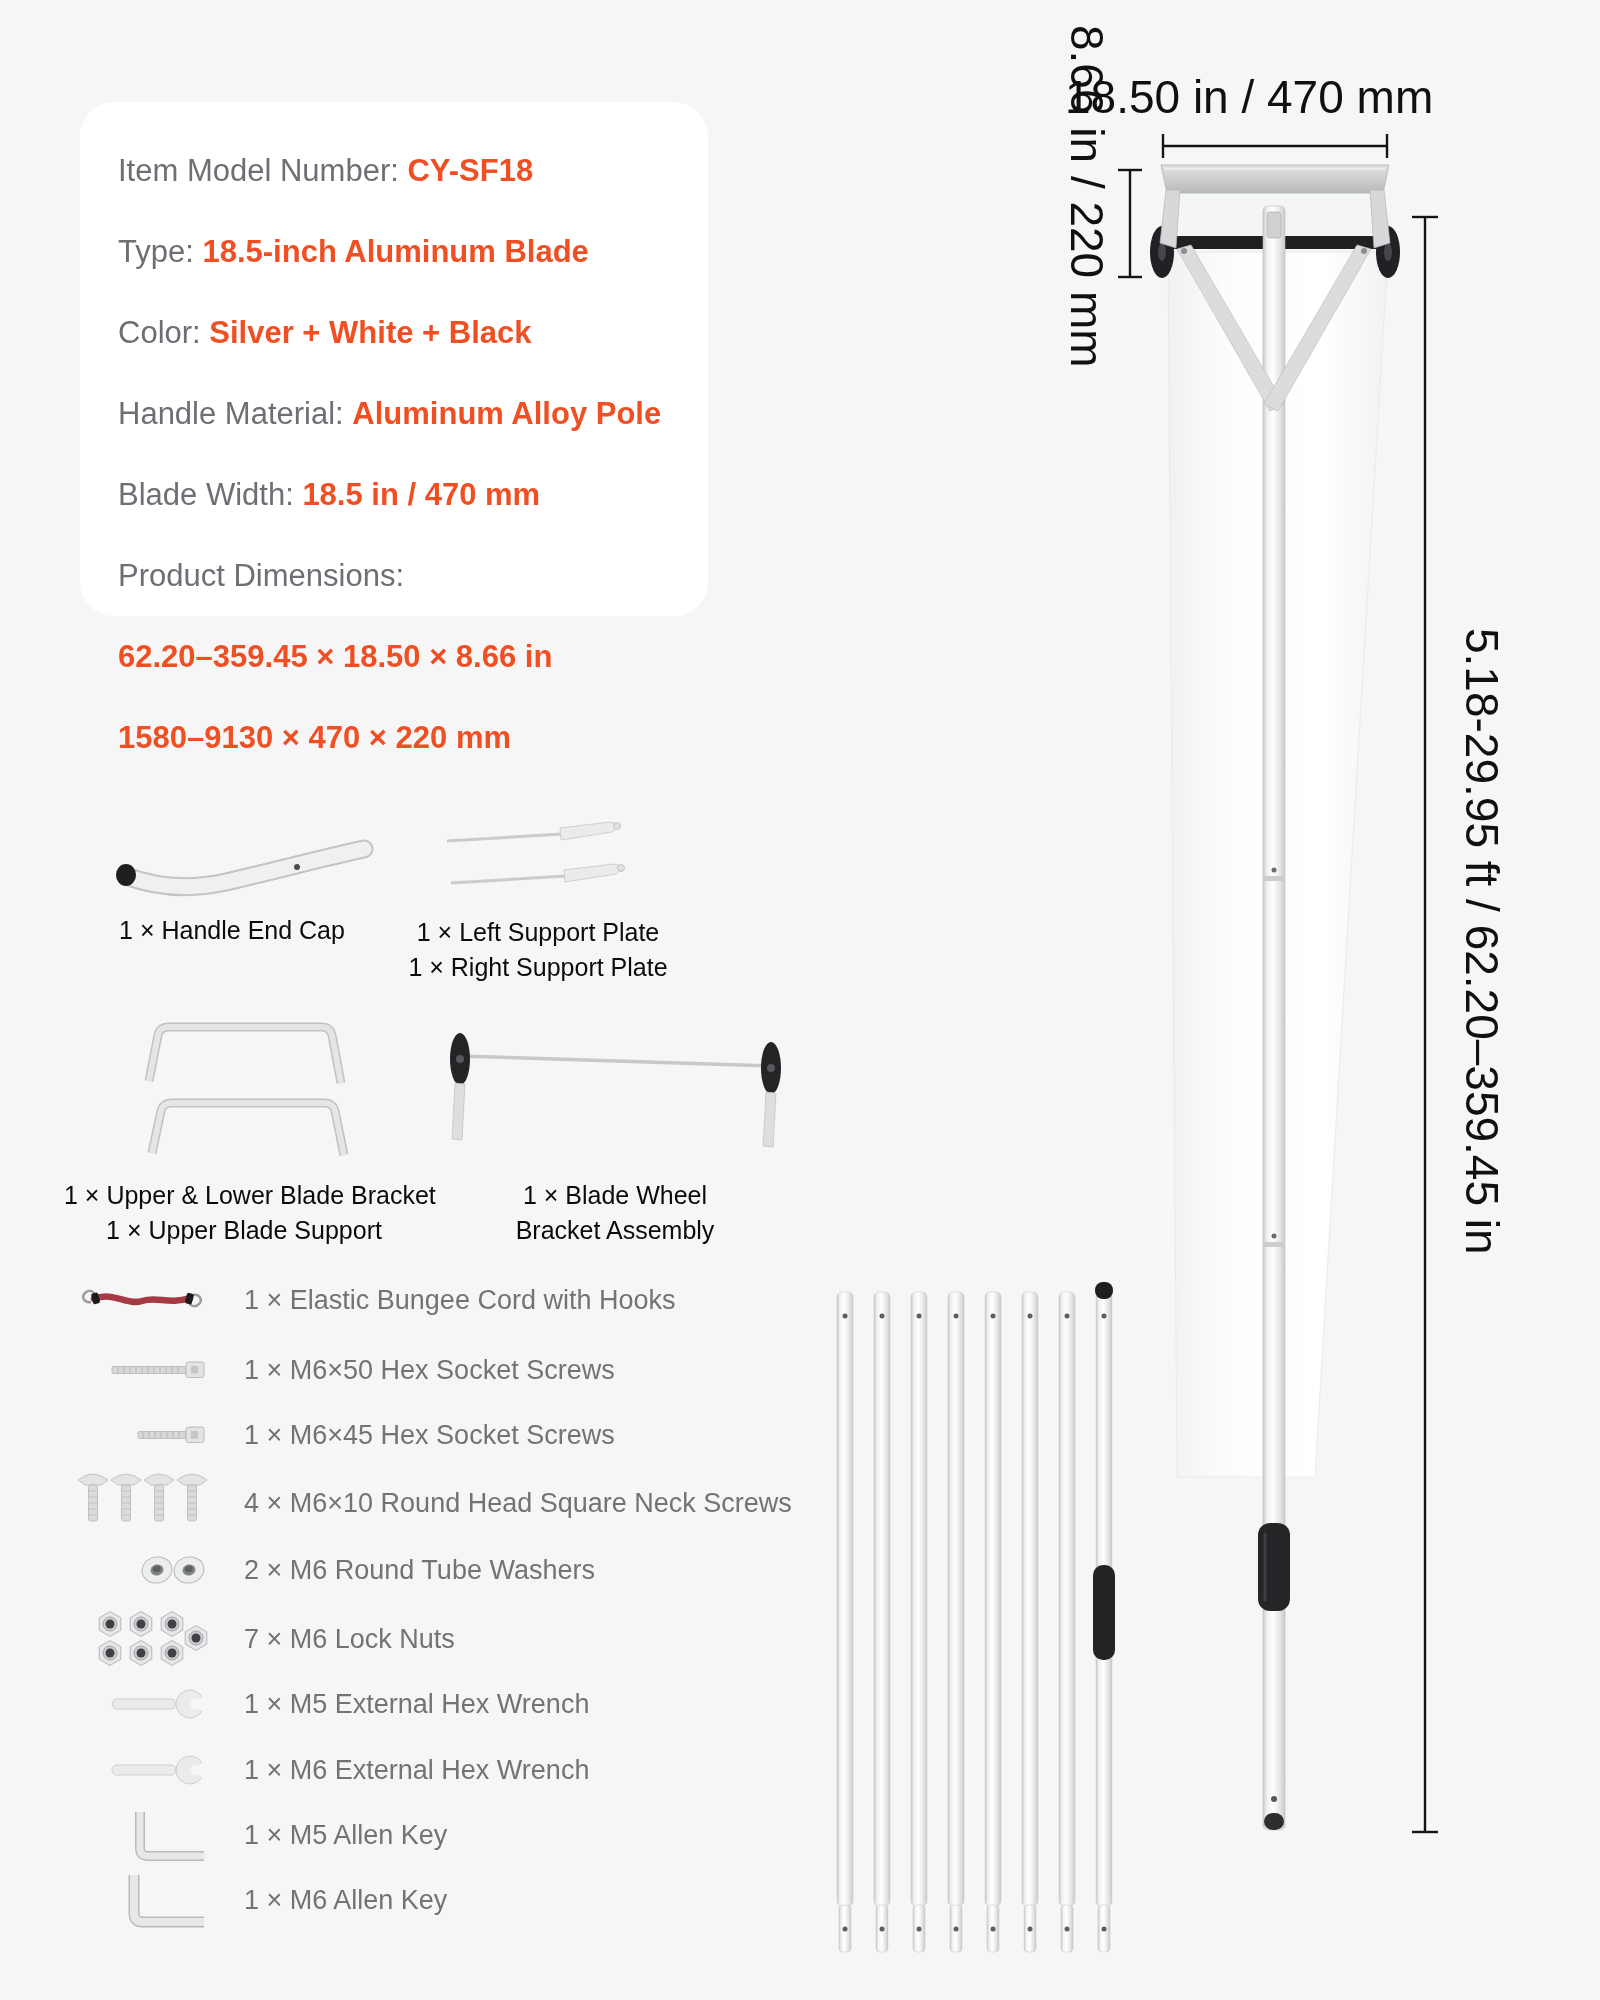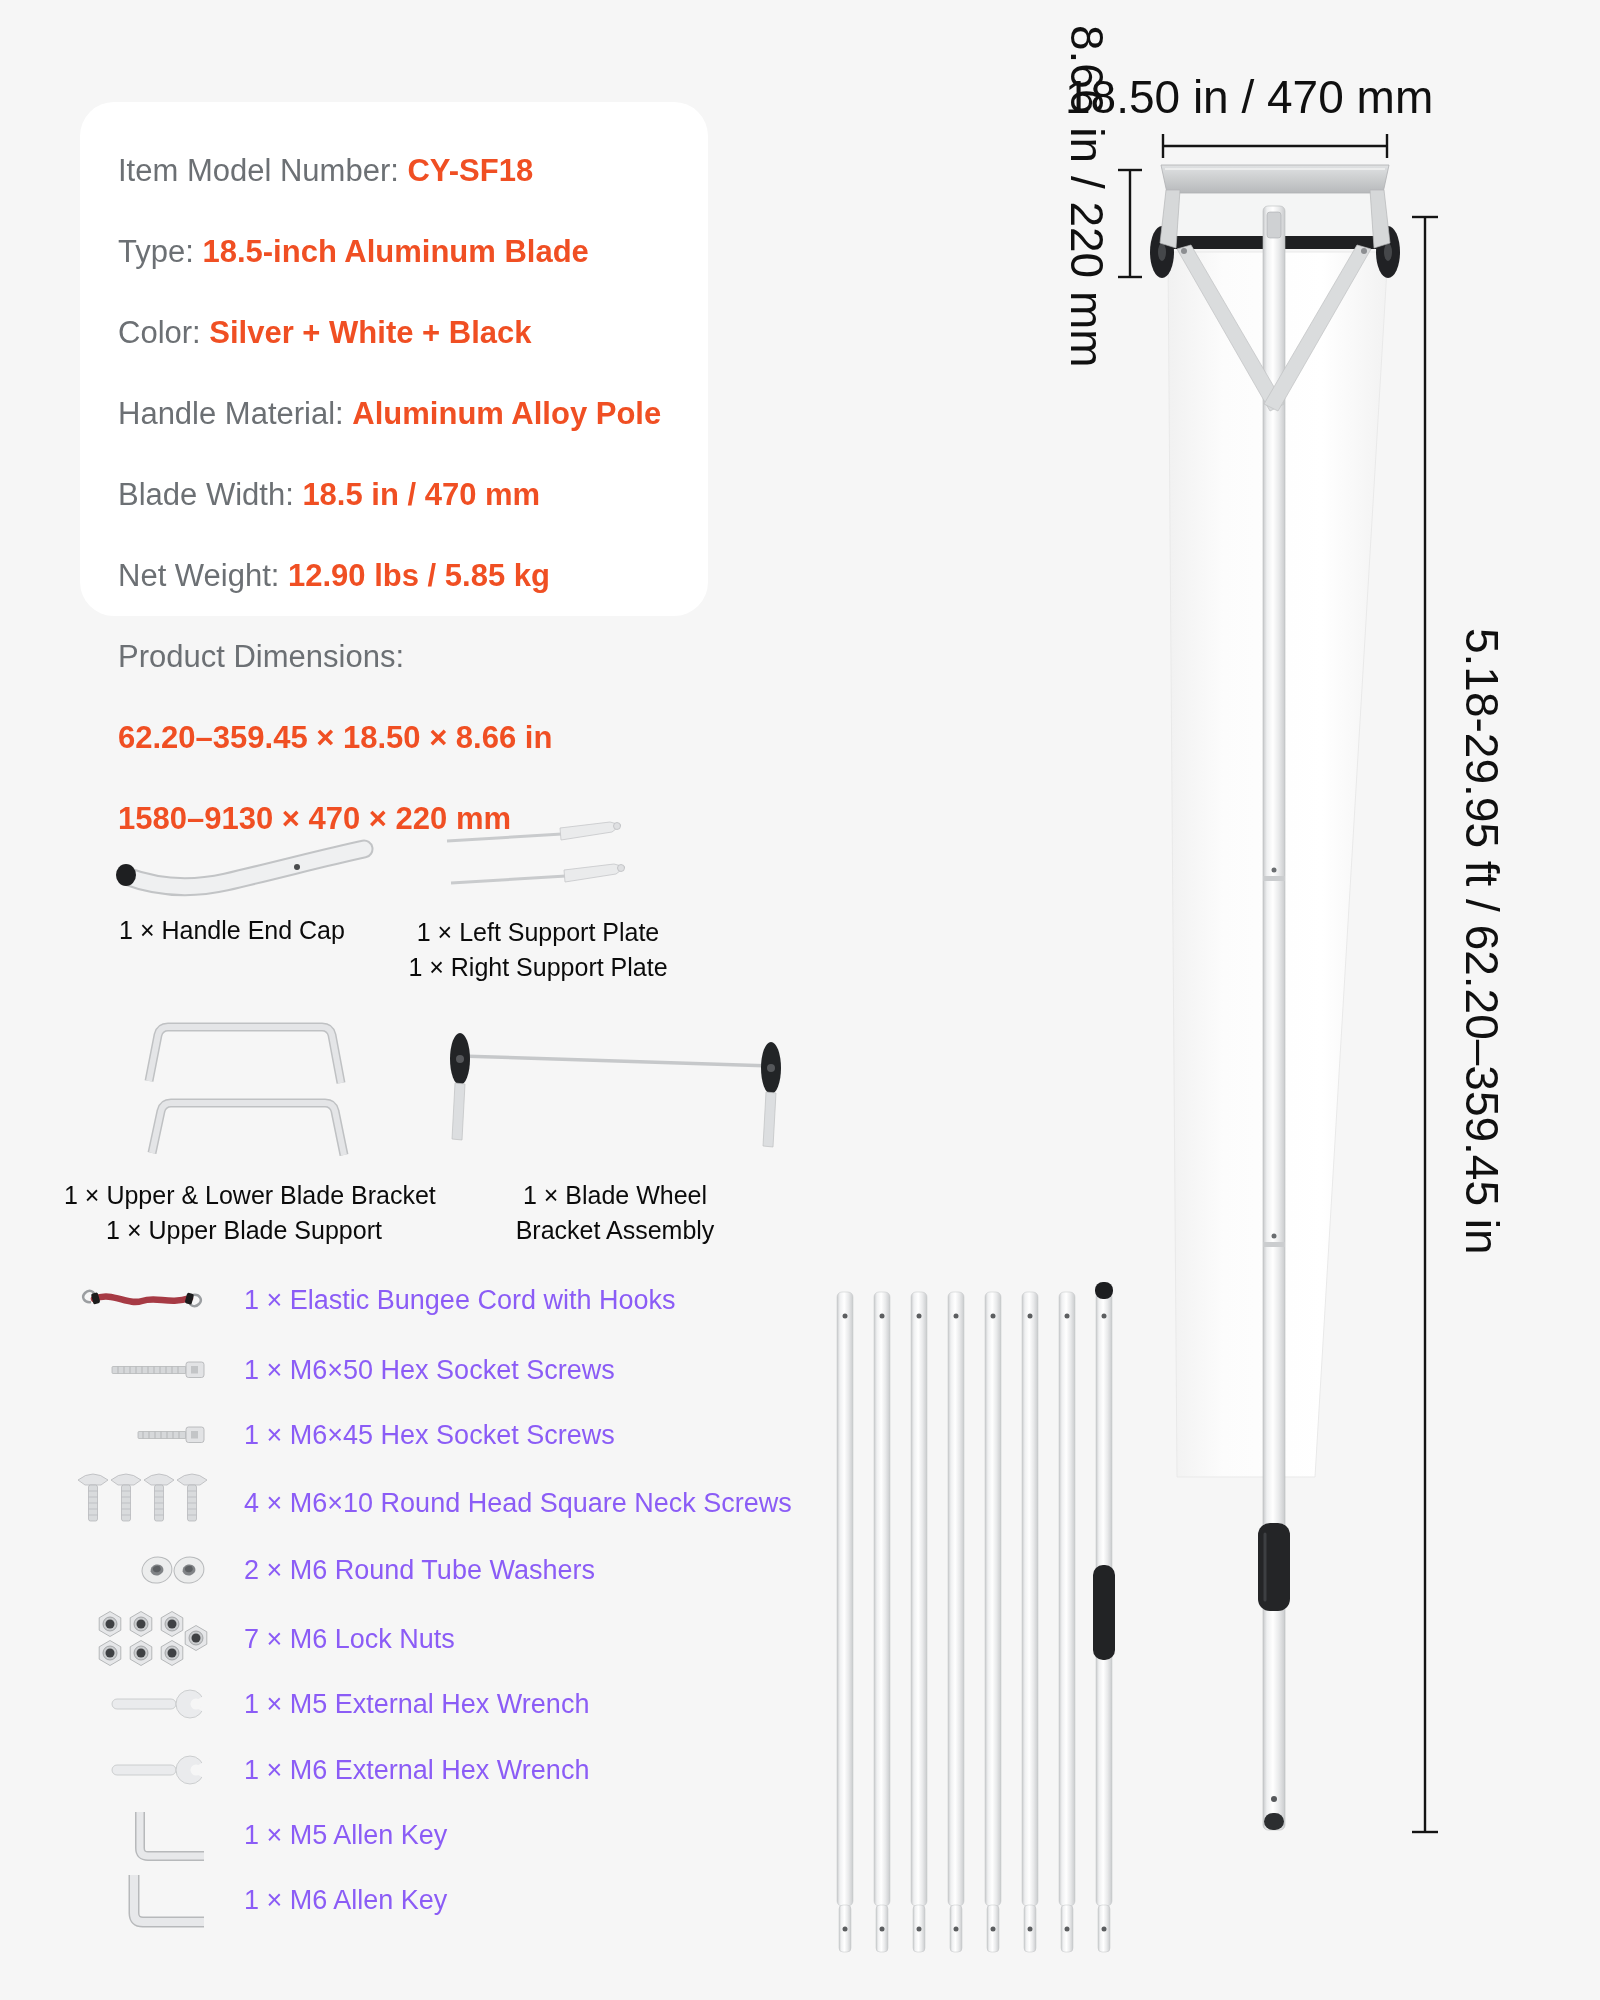--- a/index.html
+++ b/index.html
@@ -29,21 +29,21 @@
     transform:rotate(90deg);transform-origin:center;}
   
   .cap{position:absolute;font-size:25px;line-height:35px;color:#0b0b0b;text-align:center;white-space:nowrap;}
   .cap-handle{left:82px;top:913px;width:300px;}
   .cap-plates{left:388px;top:915px;width:300px;}
   .cap-brackets{left:64px;top:1178px;width:360px;}
   .cap-wheel{left:465px;top:1178px;width:300px;}
   
   .hw-row{position:absolute;left:60px;width:680px;height:72px;display:flex;align-items:center;}
   .hw-icon{width:150px;display:flex;justify-content:flex-end;align-items:center;flex-shrink:0;}
-  .hw-label{margin-left:34px;font-size:27px;color:#8b5cf6;white-space:nowrap;}
+  .hw-label{margin-left:34px;font-size:27px;color:#737373;white-space:nowrap;}
   .scene{position:absolute;left:0;top:0;}
 </style>
 </head>
 <body>
 
 <svg class="scene" width="1600" height="2000" viewBox="0 0 1600 2000" aria-hidden="true">
   <defs>
     <linearGradient id="poleH" x1="0" y1="0" x2="1" y2="0">
       <stop offset="0" stop-color="#c7c9cb"></stop>
         <stop offset="0.18" stop-color="#eff0f1"></stop>
@@ -189,21 +189,20 @@
     <polygon points="766,1092 776,1093 773,1147 763,1146" fill="#dcdee0" stroke="#bec0c2" stroke-width="0.7"></polygon>
   </g>
 </svg>
 
 <div class="spec-card">
   <div class="spec-row"><span class="spec-label">Item Model Number: </span><span class="spec-value">CY-SF18</span></div>
   <div class="spec-row"><span class="spec-label">Type: </span><span class="spec-value">18.5-inch Aluminum Blade</span></div>
   <div class="spec-row"><span class="spec-label">Color: </span><span class="spec-value">Silver + White + Black</span></div>
   <div class="spec-row"><span class="spec-label">Handle Material: </span><span class="spec-value">Aluminum Alloy Pole</span></div>
   <div class="spec-row"><span class="spec-label">Blade Width: </span><span class="spec-value">18.5 in / 470 mm</span></div>
-  <div class="spec-row"><span class="spec-label">Net Weight: </span><span class="spec-value">12.90 lbs / 5.85 kg</span></div>
   <div class="spec-row"><span class="spec-label">Product Dimensions:</span></div>
   <div class="spec-row"><span class="spec-value">62.20–359.45 × 18.50 × 8.66 in</span></div>
   <div class="spec-row"><span class="spec-value">1580–9130 × 470 × 220 mm</span></div>
 </div>
 
 <div class="dim dim-top">18.50 in / 470 mm</div>
 <div class="dim dim-left">8.66 in / 220 mm</div>
 <div class="dim dim-right">5.18-29.95 ft / 62.20–359.45 in</div>
 
 <div class="cap cap-handle">1 × Handle End Cap</div>

